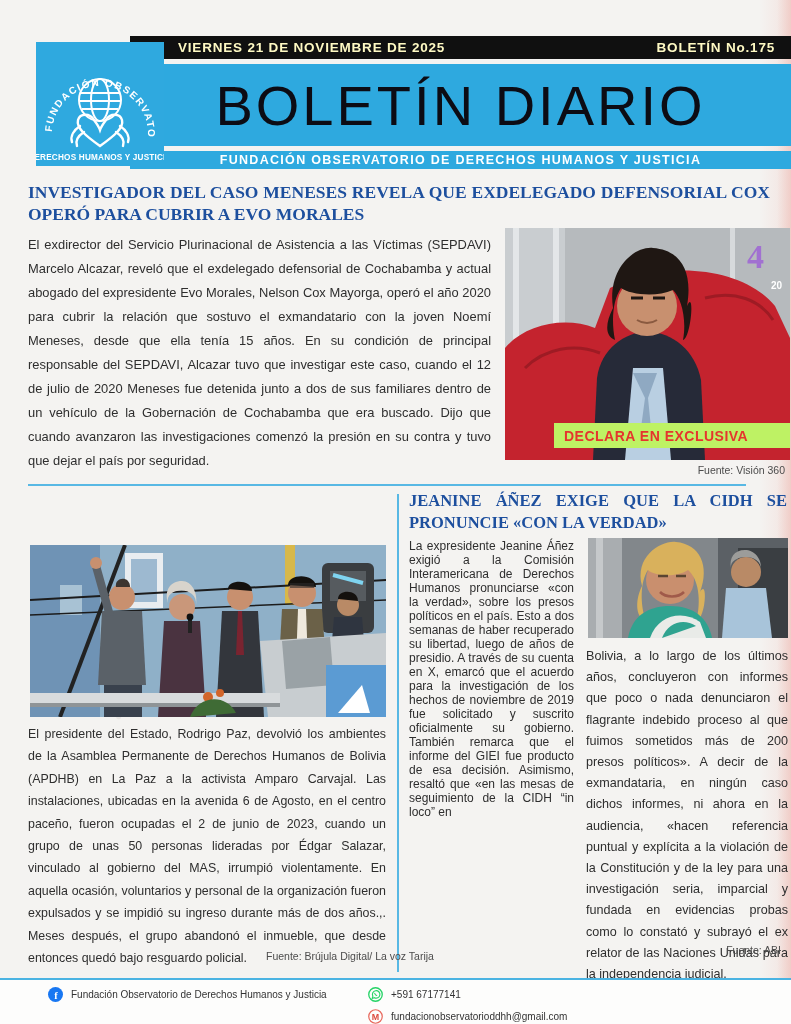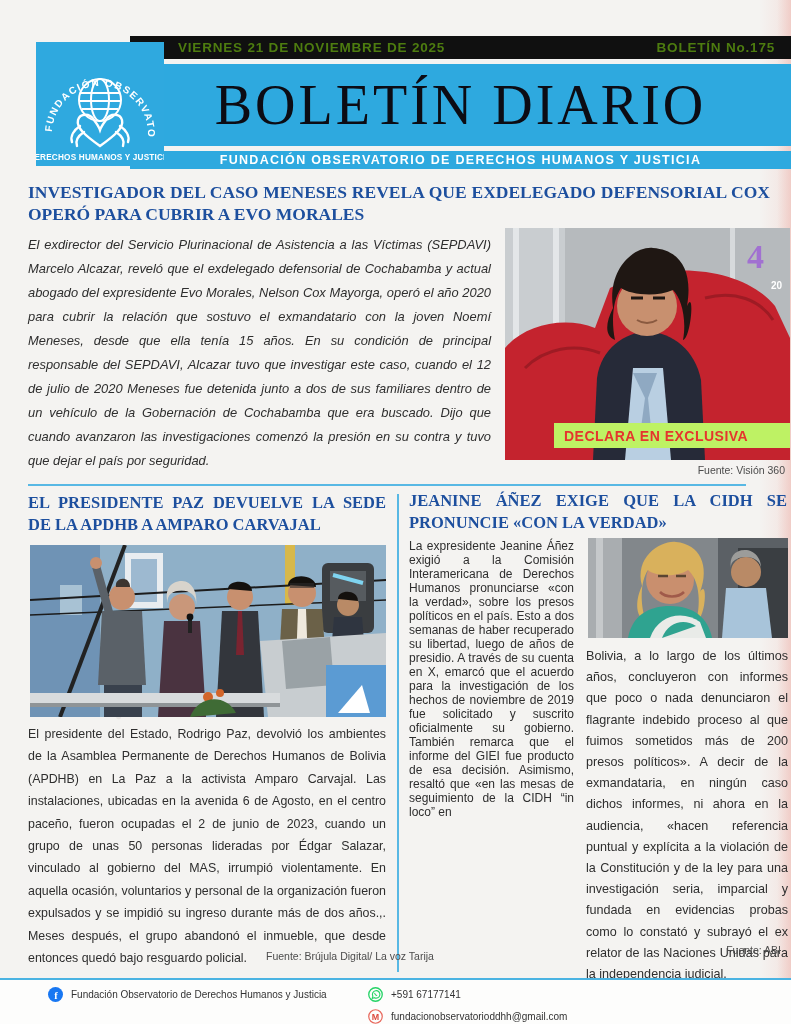--- a/index.html
+++ b/index.html
@@ -12,43 +12,43 @@
       linear-gradient(90deg, #f4f3f1 96%, #f3e2de 100%),
       #f4f3f1;
     overflow:hidden;
     font-family:"Liberation Sans", sans-serif;
   }
   .edge-tint { position:absolute; top:0; right:0; width:14px; height:100%;
     background:linear-gradient(90deg, transparent, rgba(233,150,140,.28)); pointer-events:none; }
 
   
   .topbar { position:absolute; left:130px; right:0; top:36px; height:23px;
-    background:#101010; color:#4d7c0f; display:flex; align-items:center;
+    background:#101010; color:#fef9c3; display:flex; align-items:center;
     justify-content:space-between; padding:0 16px 0 48px;
     font-weight:bold; font-size:13.5px; letter-spacing:.8px; }
   .banner { position:absolute; left:130px; right:0; top:64px; height:82px;
     background:#2ea9df; display:flex; align-items:center; justify-content:center; }
-  .banner-title { font-family:Liberation Serif, serif; font-size:56px; font-weight:500;
+  .banner-title { font-family:Liberation Sans, sans-serif; font-size:56px; font-weight:500;
     color:#0c0c14; letter-spacing:3px; white-space:nowrap; }
   .substrip { position:absolute; left:130px; right:0; top:151px; height:18px;
     background:#2ea9df; color:#fff; display:flex; align-items:center; justify-content:center;
     font-weight:bold; font-size:12.5px; letter-spacing:1.3px; }
 
   .logo { position:absolute; left:36px; top:42px; width:128px; height:124px;
     background:#2fa9df; z-index:5; box-shadow:0 0 0 1px rgba(255,255,255,.6) inset; }
   .logo svg { display:block; }
 
   
   .h-blue { font-family:"Liberation Serif", serif; font-weight:bold; color:#1d4f9e;
     text-align:justify; }
   .headline-main { position:absolute; left:28px; width:742px; top:181px;
     font-size:17.5px; line-height:22px; }
   .body-txt { color:#2e2e2e; text-align:justify; }
   .body-main { position:absolute; left:28px; width:463px; top:233px;
-    font-size:12.9px; line-height:24px;font-style:italic; }
+    font-size:12.9px; line-height:24px; }
 
   .photo-frame { position:absolute; overflow:hidden; background:#9aa0a4; }
   .photo1 { left:505px; top:228px; width:285px; height:232px; }
   .declara-banner { position:absolute; left:42px; bottom:12px; right:0; height:25px;
     background:#bef264; display:flex; align-items:center; }
   .declara-tab { width:7px; height:25px; background:#c4232e; margin-right:10px; }
   .declara-txt { color:#e5352e; font-weight:bold; font-size:14px; letter-spacing:.5px; }
   .wm4 { position:absolute; right:26px; top:10px; color:#9d5fd6; font-size:34px;
     font-weight:bold; opacity:.8; font-family:"Liberation Serif", serif; }
   .wm20 { position:absolute; right:8px; top:52px; color:#fff; font-size:10px; font-weight:bold; }
@@ -160,21 +160,20 @@
     <div class="declara-banner">
       <span class="declara-tab"></span>
       <span class="declara-txt">DECLARA EN EXCLUSIVA</span>
     </div>
   </div>
   <div class="caption cap1">Fuente: Visión 360</div>
 
   <div class="divider-h"></div>
   <div class="divider-v"></div>
 
-  <div class="h-blue headline-left">EL PRESIDENTE PAZ DEVUELVE LA SEDE DE LA APDHB A AMPARO CARVAJAL</div>
 
   <div class="photo-frame photo2">
     <svg width="356" height="172" viewBox="0 0 356 172">
       <rect width="356" height="172" fill="#8fb0c8"></rect>
       <rect x="0" y="0" width="70" height="172" fill="#6f93b5"></rect>
       <rect x="30" y="40" width="22" height="30" fill="#a8c2d4"></rect>
       <rect x="95" y="8" width="38" height="55" fill="#e9edf0"></rect>
       <rect x="101" y="14" width="26" height="43" fill="#9db9d0"></rect>
       <rect x="255" y="0" width="10" height="60" fill="#d8b84a"></rect>
 

